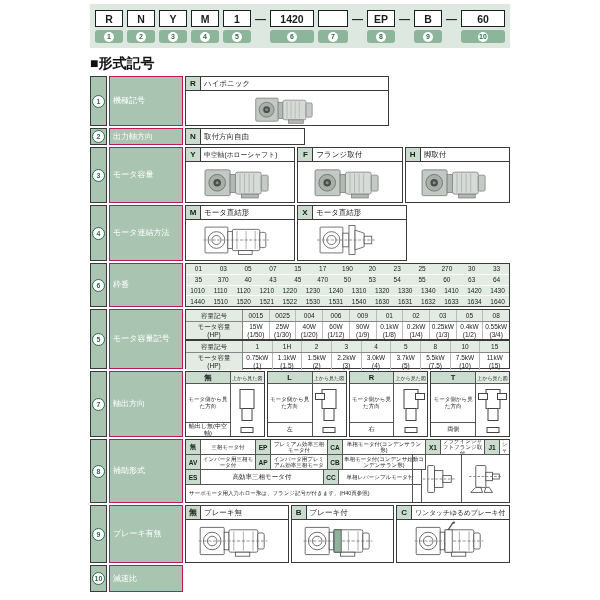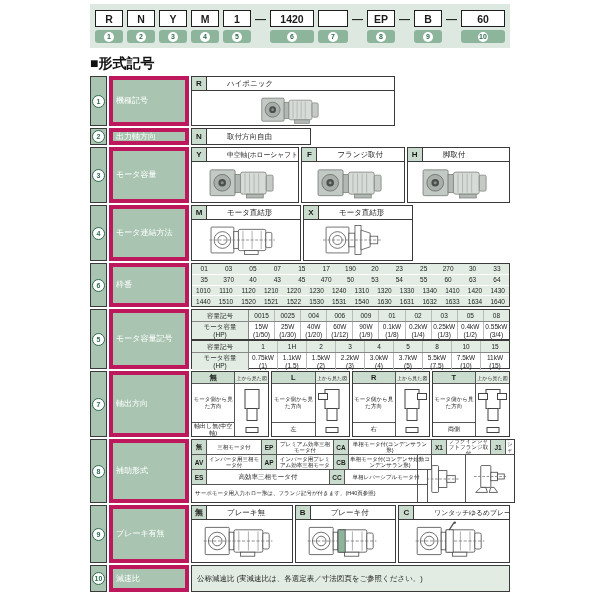--- a/index.html
+++ b/index.html
@@ -24,30 +24,30 @@
   .dash{font-size:11px;font-weight:bold;margin-top:3px;color:#222;}
 
   .section-label{margin:7px 0 3px;font-size:14px;font-weight:bold;color:#111;}
 
   
   .block{display:flex;gap:2px;margin-bottom:2px;align-items:stretch;}
   .cell-num{width:15px;flex:none;background:#a9c5b1;border:1px solid #3a3a3a;
             display:flex;align-items:center;justify-content:center;}
   .ncirc{width:11px;height:11px;border-radius:50%;background:#fff;border:1px solid #2e6b4f;
          color:#2e6b4f;font-size:7px;font-weight:bold;display:flex;align-items:center;justify-content:center;}
-  .cell-label{width:66px;flex:none;background:#a9c5b1;border:4px solid #be185d;color:#fff;
+  .cell-label{width:66px;flex:none;background:#a9c5b1;border:1px solid #be185d;color:#fff;
               font-size:8px;display:flex;align-items:center;padding:2px 3px;line-height:1.25;}
   .cell-content{flex:1;display:flex;align-items:stretch;gap:2px;min-width:0;}
 
   .opt{border:1px solid #3a3a3a;background:#fff;display:flex;flex-direction:column;min-width:0;}
   .code-strip{display:flex;height:13px;flex:none;align-items:stretch;}
   .code-strip.under{border-bottom:1px solid #3a3a3a;}
   .code-chip{width:14px;flex:none;background:#c9dccd;border-right:1px solid #3a3a3a;
              font-size:8px;font-weight:bold;display:flex;align-items:center;justify-content:center;}
-  .code-desc{font-size:7.5px;padding:0 3px;display:flex;align-items:center;white-space:nowrap;overflow:hidden;margin-left:17px;}
+  .code-desc{font-size:7.5px;padding:0 3px;display:flex;align-items:center;white-space:nowrap;overflow:hidden;}
   .imgbox{flex:1;display:flex;align-items:center;justify-content:center;padding:1px;}
   .imgbox svg{max-width:100%;max-height:100%;}
 
   
   .cap-table{flex:1;display:flex;flex-direction:column;}
   .cap-row{display:flex;flex:none;}
   .cap-row.b1{border-bottom:1px solid #888;}
   .cap-row.bsep{border-bottom:2px solid #3a3a3a;}
   .cap-head{width:56px;flex:none;background:#e2ece3;font-size:6.5px;border-right:1px solid #888;
             text-align:center;display:flex;flex-direction:column;justify-content:center;line-height:1.15;}
@@ -711,19 +711,16 @@
           </div>
         </div>
       </div>
     </div>
 
     <div class="block" style="height:27px;">
       <div class="cell-num">
           <div class="ncirc">10</div>
         </div>
       <div class="cell-label">減速比</div>
-      <div class="cell-content">
-        <div class="r10-strip">公称減速比 (実減速比は、各選定表／寸法図頁をご参照ください。)</div>
-      </div>
     </div>
 
   </div>
 </div>
 
 </body></html>

